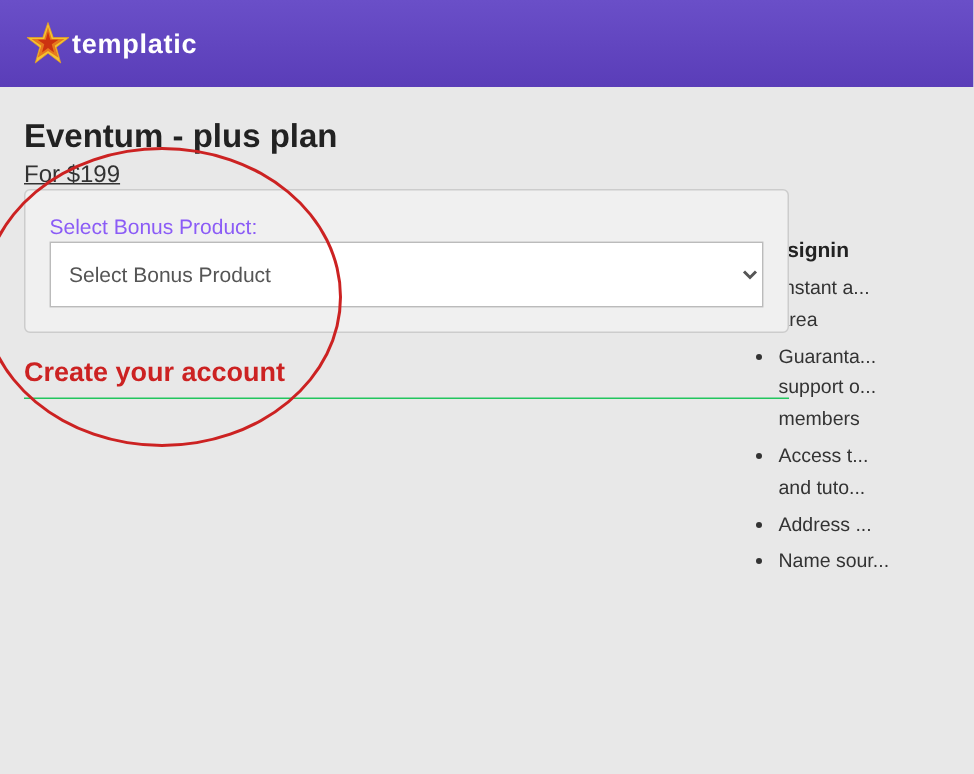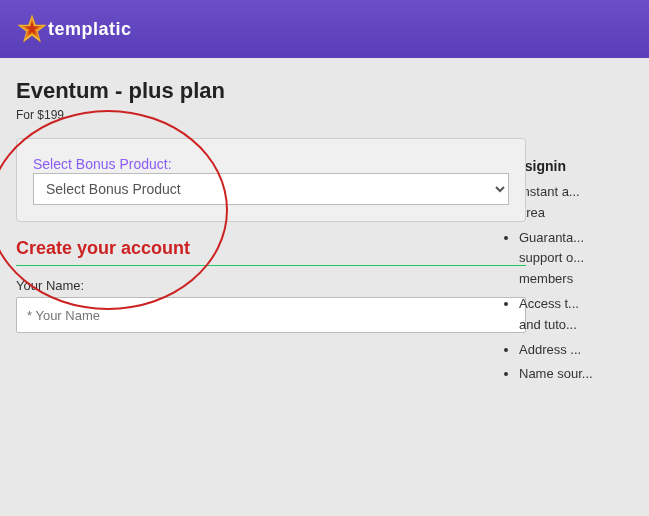--- a/index.html
+++ b/index.html
@@ -49,23 +49,23 @@
     }
 
     #page-title {
       font-size: 22px;
       font-weight: bold;
       color: #222;
       margin-bottom: 4px;
     }
 
     #page-price {
-      font-size: 12px;
-      color: #333;
-      margin-bottom: 16px;
+      font-size: 16px;
+      color: #333;
+      text-decoration: underline;
     }
 
     
     #bonus-section-wrapper {
       position: relative;
       margin-bottom: 16px;
     }
 
     #bonus-circle {
       position: absolute;
@@ -91,21 +91,21 @@
 
     #bonus-label {
       font-size: 14px;
       color: #8b5cf6;
       margin-bottom: 8px;
       font-weight: normal;
     }
 
     #bonus-select {
       width: 100%;
-      height: 32px;
+      height: 44px;
       border: 1px solid #bbb;
       background: white;
       font-size: 14px;
       color: #555;
       padding: 0 8px;
       cursor: pointer;
       appearance: auto;
     }
 
     #form-section {
@@ -202,24 +202,20 @@
           <option>Select Bonus Product</option>
           <option>Bonus Option 1</option>
           <option>Bonus Option 2</option>
         </select>
       </div>
     </div>
 
     <div id="form-section">
       <h2 id="create-account-title">Create your account</h2>
 
-      <div class="form-field">
-        <label class="field-label">Your Name:</label>
-        <input class="field-input" type="text" placeholder="* Your Name" style="">
-      </div>
 
     </div>
   </div>
 
   <div id="right-column">
     <div id="signing-title">By signin</div>
     <ul id="signing-list">
       <li>Instant a...<br>area</li>
       <li>Guaranta...<br>support o...<br>members</li>
       <li>Access t...<br>and tuto...</li>

